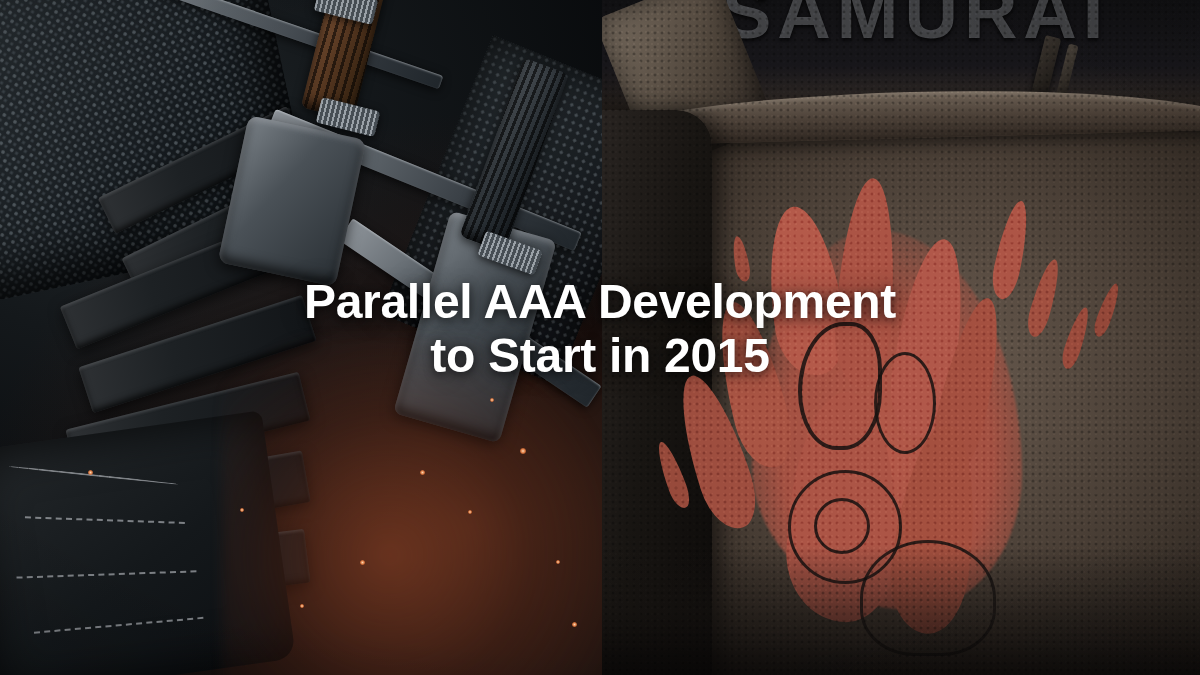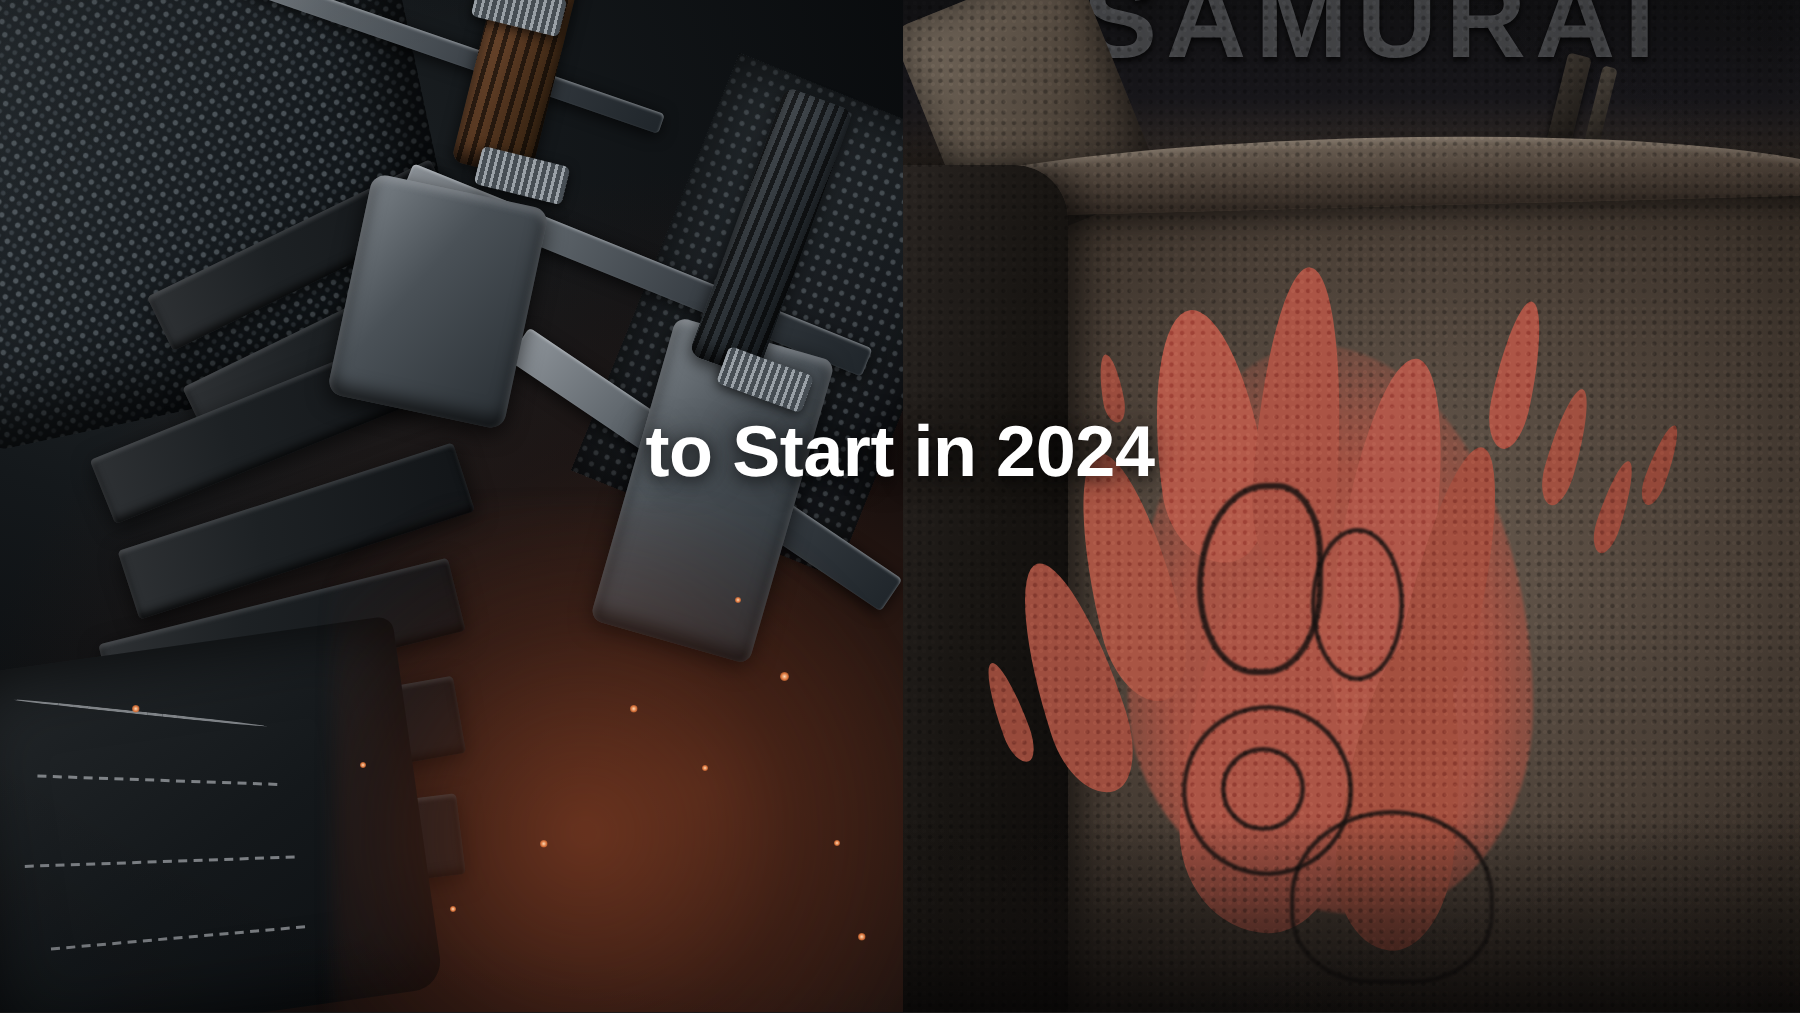--- a/index.html
+++ b/index.html
@@ -361,16 +361,17 @@
     <div class="demon-lines" style="left:196px; top:322px; width:76px;  height:120px; border-radius:60% 40% 50% 50%; border-width:4px;"></div>
     <div class="demon-lines" style="left:272px; top:352px; width:56px;  height:96px;  border-radius:50%;"></div>
 
     <div class="jacket-bottom-dark"></div>
     <div class="leather-grain"></div>
   </div>
 
   <div class="vignette"></div>
 
   <div class="title">
-    <span class="line">to Start in 2024</span>
+    <span class="line">Parallel AAA Development</span>
+    <span class="line">to Start in 2015</span>
   </div>
 
 </div>
 
 </body></html>

